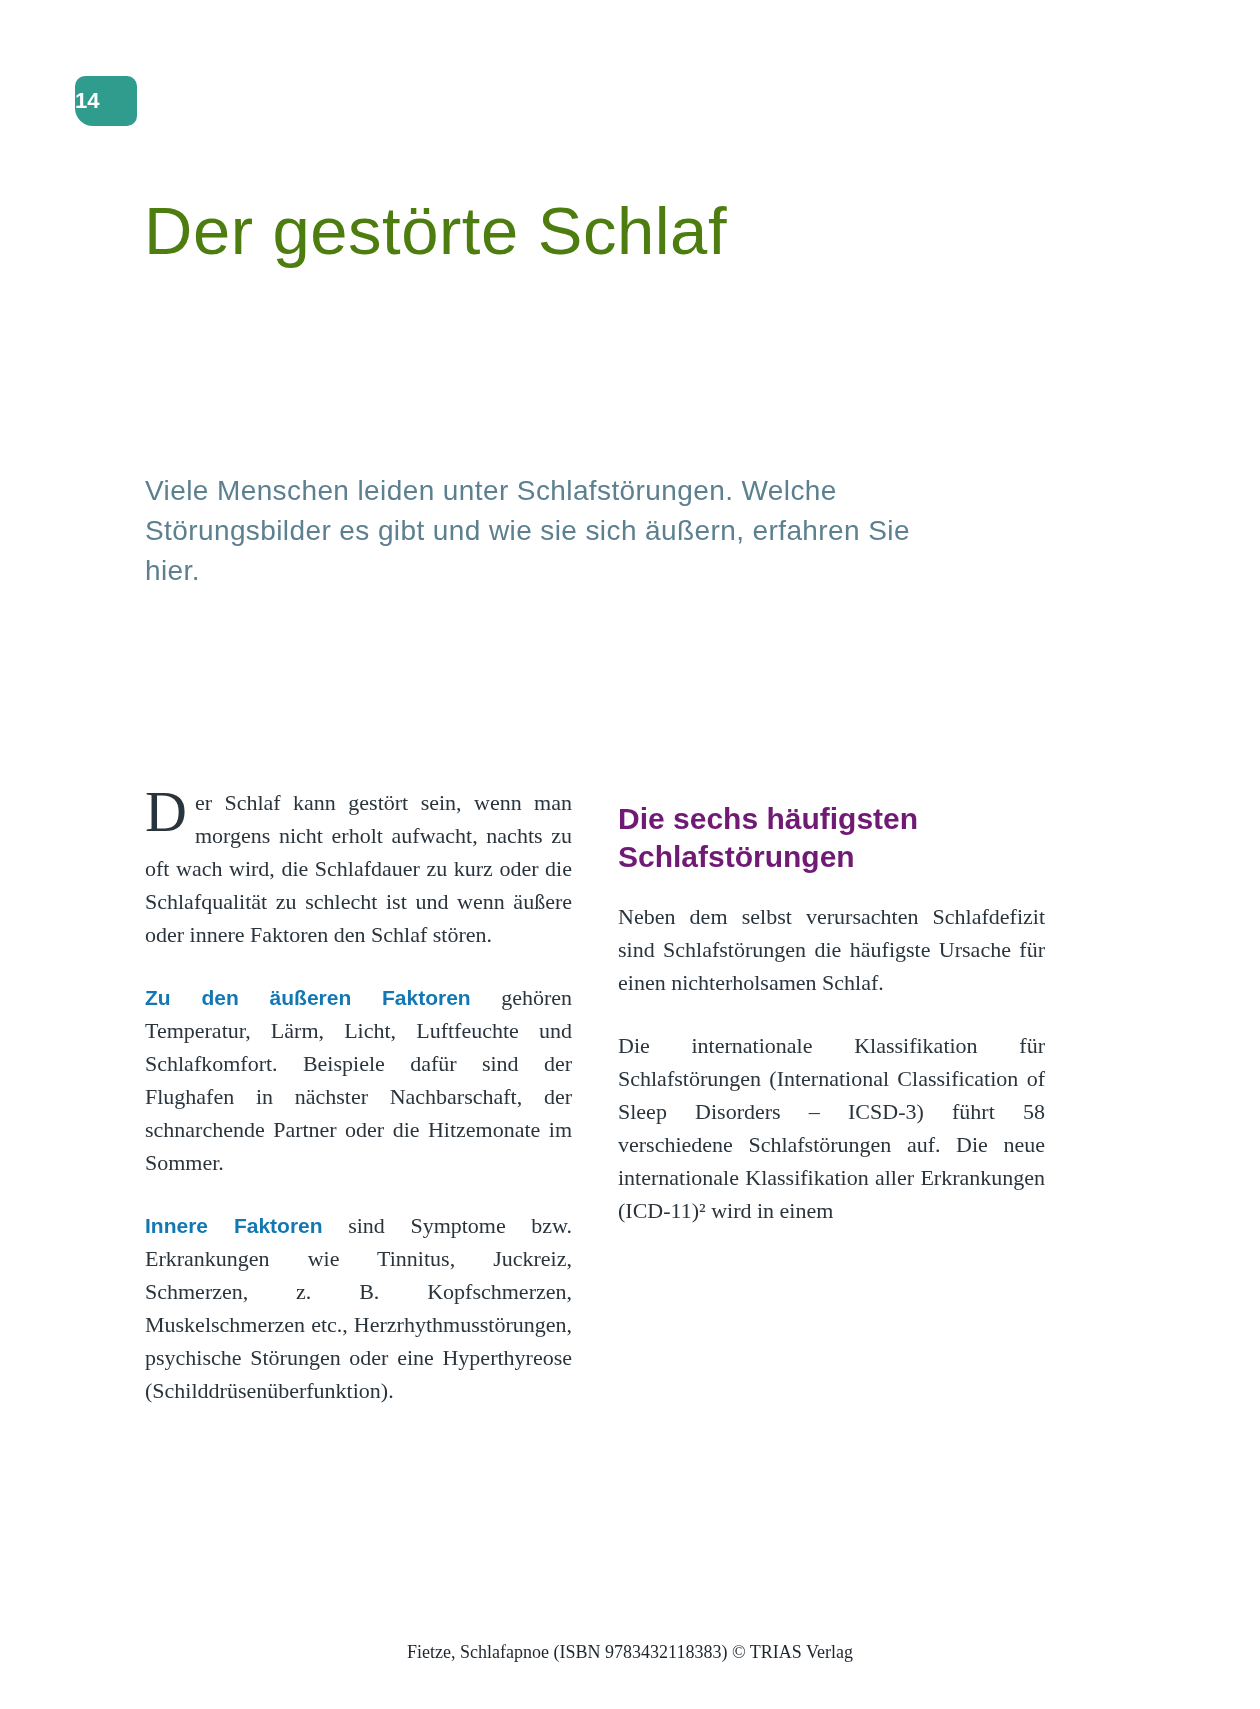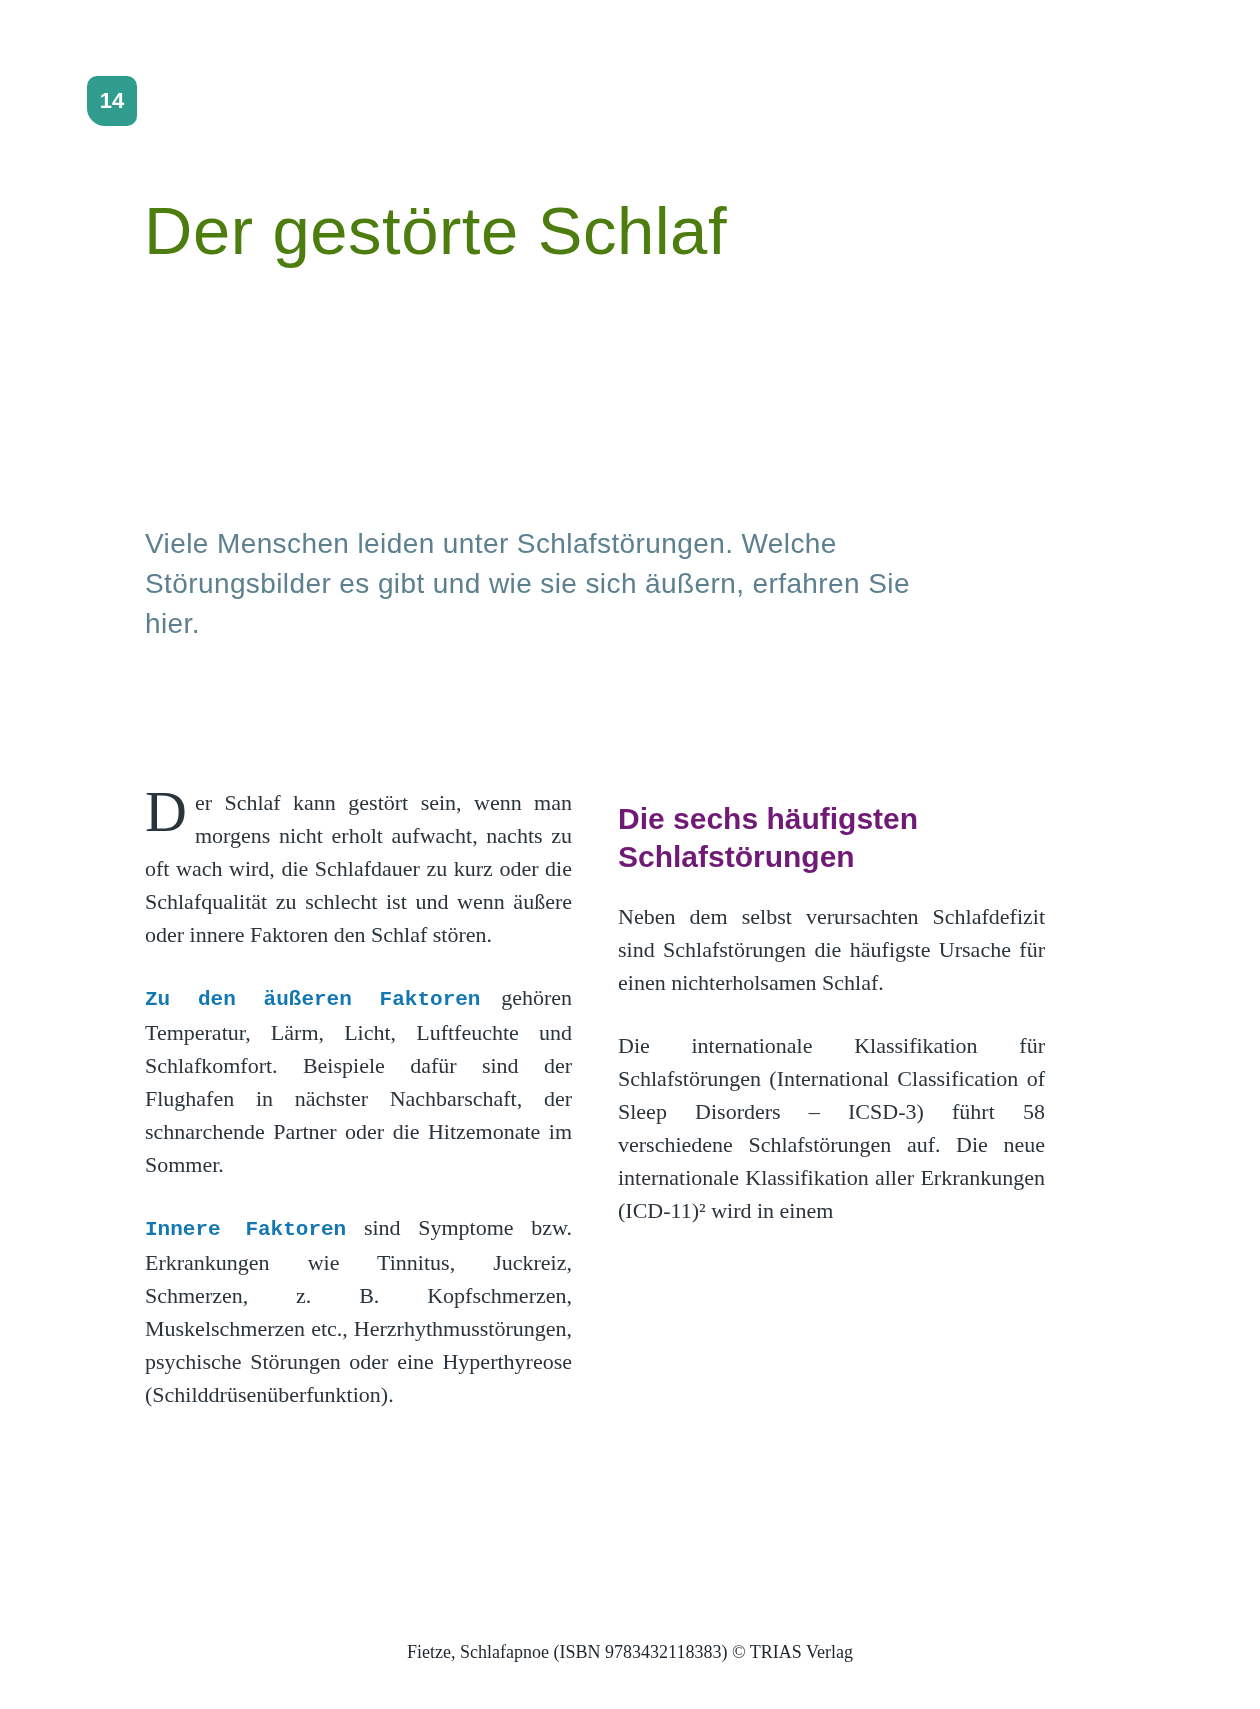--- a/index.html
+++ b/index.html
@@ -13,28 +13,26 @@
     height: 1709px;
     background: #ffffff;
     overflow: hidden;
     font-family: "Liberation Serif", serif;
     color: #2a343c;
   }
   .page-badge {
     position: absolute;
     left: 75px;
     top: 76px;
-    width: 50px;
+    width: 62px;
     height: 50px;
     background: #2f9c8d;
     border-radius: 10px 10px 10px 18px;
     display: flex;
     align-items: center;
-    justify-content: center;
-    margin-left: 12px;
   }
   .page-badge span {
     font-family: "Liberation Sans", sans-serif;
     font-weight: bold;
     font-size: 22px;
     color: #ffffff;
   }
   .chapter-title {
     position: absolute;
     left: 144px;
@@ -42,21 +40,21 @@
     margin: 0;
     font-family: "Liberation Sans", sans-serif;
     font-weight: 400;
     font-size: 67px;
     letter-spacing: 0.5px;
     color: #4d7c0f;
   }
   .intro {
     position: absolute;
     left: 145px;
-    top: 524px;
+    top: 471px;
     width: 770px;
     margin: 0;
     font-family: "Liberation Sans", sans-serif;
     font-size: 28px;
     line-height: 40px;
     letter-spacing: 0.4px;
     color: #5c808f;
   }
   .columns {
     position: absolute;
@@ -81,21 +79,21 @@
   }
   .dropcap {
     float: left;
     font-size: 58px;
     line-height: 48px;
     padding-right: 8px;
     padding-top: 2px;
     color: #2a343c;
   }
   .lead-blue {
-    font-family: Liberation Mono, monospace;
+    font-family: Liberation Sans, sans-serif;
     font-weight: bold;
     font-size: 21px;
     color: #1377b4;
   }
   .col-heading {
     margin: 14px 0 24px 0;
     font-family: "Liberation Sans", sans-serif;
     font-weight: bold;
     font-size: 30px;
     line-height: 38px;

